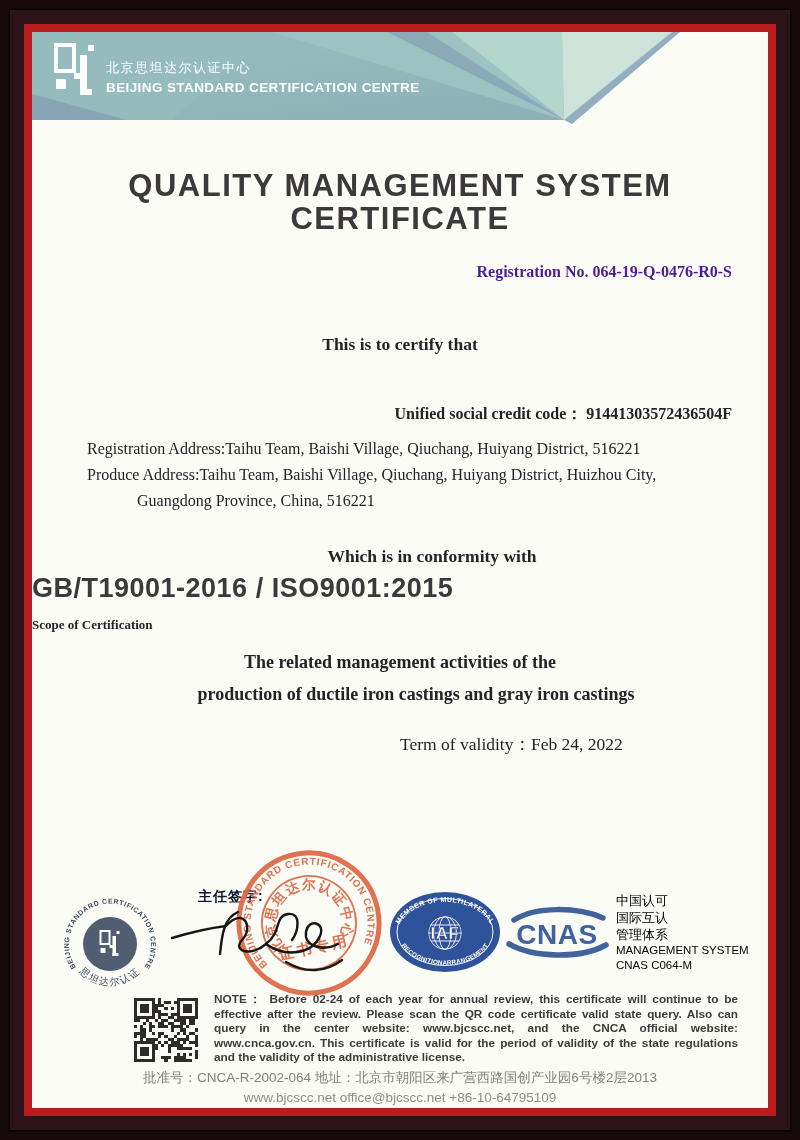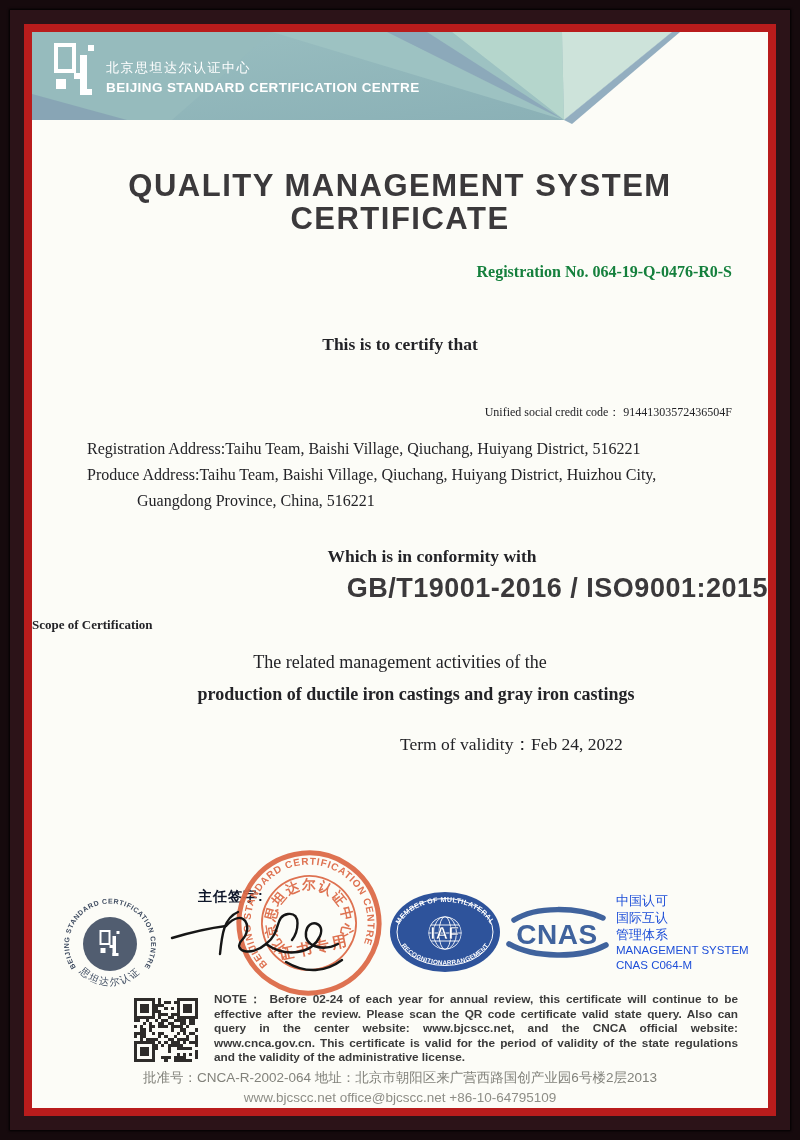--- a/index.html
+++ b/index.html
@@ -12,47 +12,47 @@
 
   .band{position:absolute;top:0;left:0;display:block;}
   .logo{position:absolute;top:11px;left:22px;width:42px;height:56px;}
   .brand{position:absolute;top:27px;left:74px;color:#fff;font-family:"Liberation Sans",sans-serif;}
   .brand-cn{font-size:13px;letter-spacing:1.5px;}
   .brand-en{font-size:13.5px;font-weight:bold;letter-spacing:.4px;margin-top:3px;}
 
   .title{position:absolute;top:138px;left:0;width:100%;text-align:center;
          font-family:"Liberation Sans",sans-serif;font-weight:bold;font-size:31px;
          letter-spacing:1.5px;color:#3b393b;line-height:1.05;}
-  .reg-no{position:absolute;top:231px;right:36px;font-weight:bold;font-size:16px;color:#15803d;}
+  .reg-no{position:absolute;top:231px;right:36px;font-weight:bold;font-size:16px;color:#4c1d95;}
   .certify-intro{position:absolute;top:302px;left:0;width:100%;text-align:center;font-weight:bold;font-size:17.5px;}
   .company{position:absolute;top:333px;left:0;width:100%;text-align:center;font-weight:bold;font-size:20px;}
-  .credit{position:absolute;top:372px;right:36px;font-size:12px;}
+  .credit{position:absolute;top:372px;right:36px;font-size:16px;font-weight:bold;}
   .addr1{position:absolute;top:408px;left:55px;font-size:16px;}
   .addr2{position:absolute;top:434px;left:55px;font-size:16px;}
   .addr3{position:absolute;top:460px;left:105px;font-size:16px;}
   .conf-intro{position:absolute;top:514px;left:0;width:100%;text-align:center;font-weight:bold;font-size:17.5px;padding-left:32px;}
-  .standard{position:absolute;top:541px;left:0;width:100%;text-align:right;
+  .standard{position:absolute;top:541px;left:0;width:100%;text-align:left;
             font-family:"Liberation Sans",sans-serif;font-weight:bold;font-size:27px;
             letter-spacing:.5px;color:#3b393b;}
   .scope-title{position:absolute;top:585px;left:0;width:100%;text-align:left;font-weight:bold;font-size:13px;}
-  .scope1{position:absolute;top:620px;left:0;width:100%;text-align:center;font-weight:normal;font-size:18px;}
+  .scope1{position:absolute;top:620px;left:0;width:100%;text-align:center;font-weight:bold;font-size:18px;}
   .scope2{position:absolute;top:652px;left:16px;width:100%;text-align:center;font-weight:bold;font-size:18px;}
   .dates{position:absolute;top:700px;left:0;width:100%;height:26px;font-size:17.5px;}
   .issue{position:absolute;left:112px;top:0;}
   .validity{position:absolute;left:368px;top:0;}
 
   .seal-black{position:absolute;top:860px;left:26px;width:104px;height:104px;}
   .director{position:absolute;top:856px;left:166px;font-family:"Liberation Sans",sans-serif;
             font-weight:bold;font-size:14px;color:#0f172a;letter-spacing:1px;}
   .stamp{position:absolute;top:812px;left:198px;width:158px;height:158px;opacity:.93;}
   .signature{position:absolute;top:856px;left:136px;width:176px;height:104px;}
   .iaf{position:absolute;top:858px;left:356px;width:114px;height:84px;}
   .cnas{position:absolute;top:872px;left:470px;width:110px;height:58px;}
   .accred{position:absolute;top:860px;left:584px;font-family:"Liberation Sans",sans-serif;
-          color:#1d4ed8;font-size:13px;line-height:1.32;}
+          color:#000000;font-size:13px;line-height:1.32;}
   .accred .en{font-size:11.5px;line-height:1.3;}
 
   .qr{position:absolute;top:966px;left:102px;width:64px;height:64px;}
   .note{position:absolute;top:960px;left:182px;width:524px;font-family:"Liberation Sans",sans-serif;
         font-weight:bold;font-size:11.8px;line-height:1.23;color:#3b3b3b;text-align:justify;}
   .approval{position:absolute;top:1037px;left:0;width:100%;text-align:center;
             font-family:"Liberation Sans",sans-serif;font-size:13.5px;color:#82827b;}
   .contact{position:absolute;top:1058px;left:0;width:100%;text-align:center;
            font-family:"Liberation Sans",sans-serif;font-size:13.5px;color:#8e8e87;}
   svg{display:block;}

